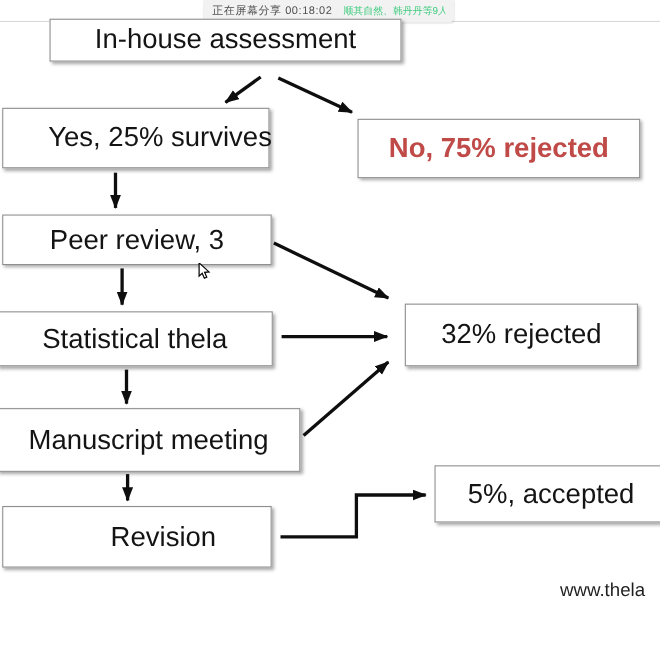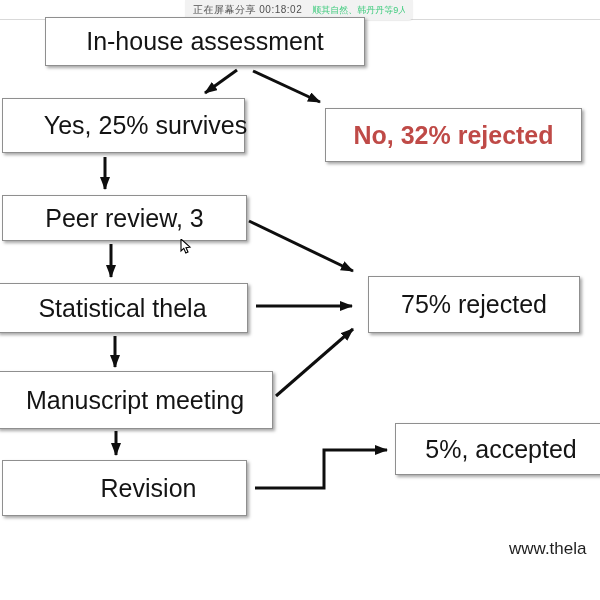--- a/index.html
+++ b/index.html
@@ -23,76 +23,75 @@
   .share-status{font-size:10px;color:#4f4f4f;letter-spacing:0.5px;}
   .share-viewers{font-size:9px;color:#3ecb7d;margin-left:10px;overflow:hidden;}
   
   .box{
     position:absolute;background:#ffffff;
     border:1.5px solid #8f8f8f;box-sizing:border-box;
     box-shadow:2px 2px 3px rgba(0,0,0,0.35);
     display:flex;align-items:center;justify-content:center;
     font-size:25px;color:#141414;white-space:nowrap;
   }
-  #n-inhouse   {left:45px;  top:17px;  width:320px; height:49px;}
+  #n-inhouse   {left:45px;  top:17px;  width:320px; height:39px;}
   #n-yes       {left:2px;   top:98px;  width:243px; height:55px;padding-left:44px;}
   #n-no        {left:325px; top:108px; width:257px; height:54px;}
   #n-peer      {left:2px;   top:195px; width:245px; height:46px;text-align:right;}
   #n-stat      {left:-3px;  top:283px; width:251px; height:50px;}
   #n-manuscript{left:-3px;  top:371px; width:276px; height:58px;}
   #n-revision  {left:2px;   top:460px; width:245px; height:56px;padding-left:48px;}
   #n-rejected20{left:368px; top:276px; width:212px; height:57px;}
   #n-accepted5 {left:395px; top:423px; width:212px; height:52px;}
   #n-no span{color:#bf4a47;font-weight:bold;}
   
   .arrow-layer{position:absolute;left:0;top:0;width:600px;height:600px;pointer-events:none;}
   .arrow-layer line, .arrow-layer polyline{
     stroke:#0e0e0e;stroke-width:3;fill:none;
   }
   
   .cursor{position:absolute;left:180px;top:239px;}
   
   .footer-url{
     position:absolute;left:509px;top:527px;font-size:17px;color:#1f1f1f;
     white-space:nowrap;
-    margin-top:12px;
   }
 </style>
 </head>
 <body>
 
 <div class="top-hairline"></div>
 <div class="share-bar">
   <span class="share-status">正在屏幕分享 00:18:02</span>
   <span class="share-viewers">顺其自然、韩丹丹等9人正在观看</span>
 </div>
 
 <div class="box" id="n-inhouse">
   <span>In-house assessment</span>
 </div>
 <div class="box" id="n-yes">
   <span>Yes, 25% survives</span>
 </div>
 <div class="box" id="n-no">
-  <span>No, 32% rejected</span>
+  <span>No, 75% rejected</span>
 </div>
 <div class="box" id="n-peer">
   <span>Peer review, 3</span>
 </div>
 <div class="box" id="n-stat">
   <span>Statistical thela</span>
 </div>
 <div class="box" id="n-manuscript">
   <span>Manuscript meeting</span>
 </div>
 <div class="box" id="n-revision">
   <span>Revision</span>
 </div>
 <div class="box" id="n-rejected20">
-  <span>75% rejected</span>
+  <span>32% rejected</span>
 </div>
 <div class="box" id="n-accepted5">
   <span>5%, accepted</span>
 </div>
 
 <svg class="arrow-layer" width="600" height="600" viewBox="0 0 600 600">
   <defs>
     <marker id="ah" markerUnits="userSpaceOnUse" markerWidth="15" markerHeight="12" refX="12" refY="5" orient="auto">
       <path d="M0,0 L13,5 L0,10 Z" fill="#0e0e0e"></path>
     </marker>

